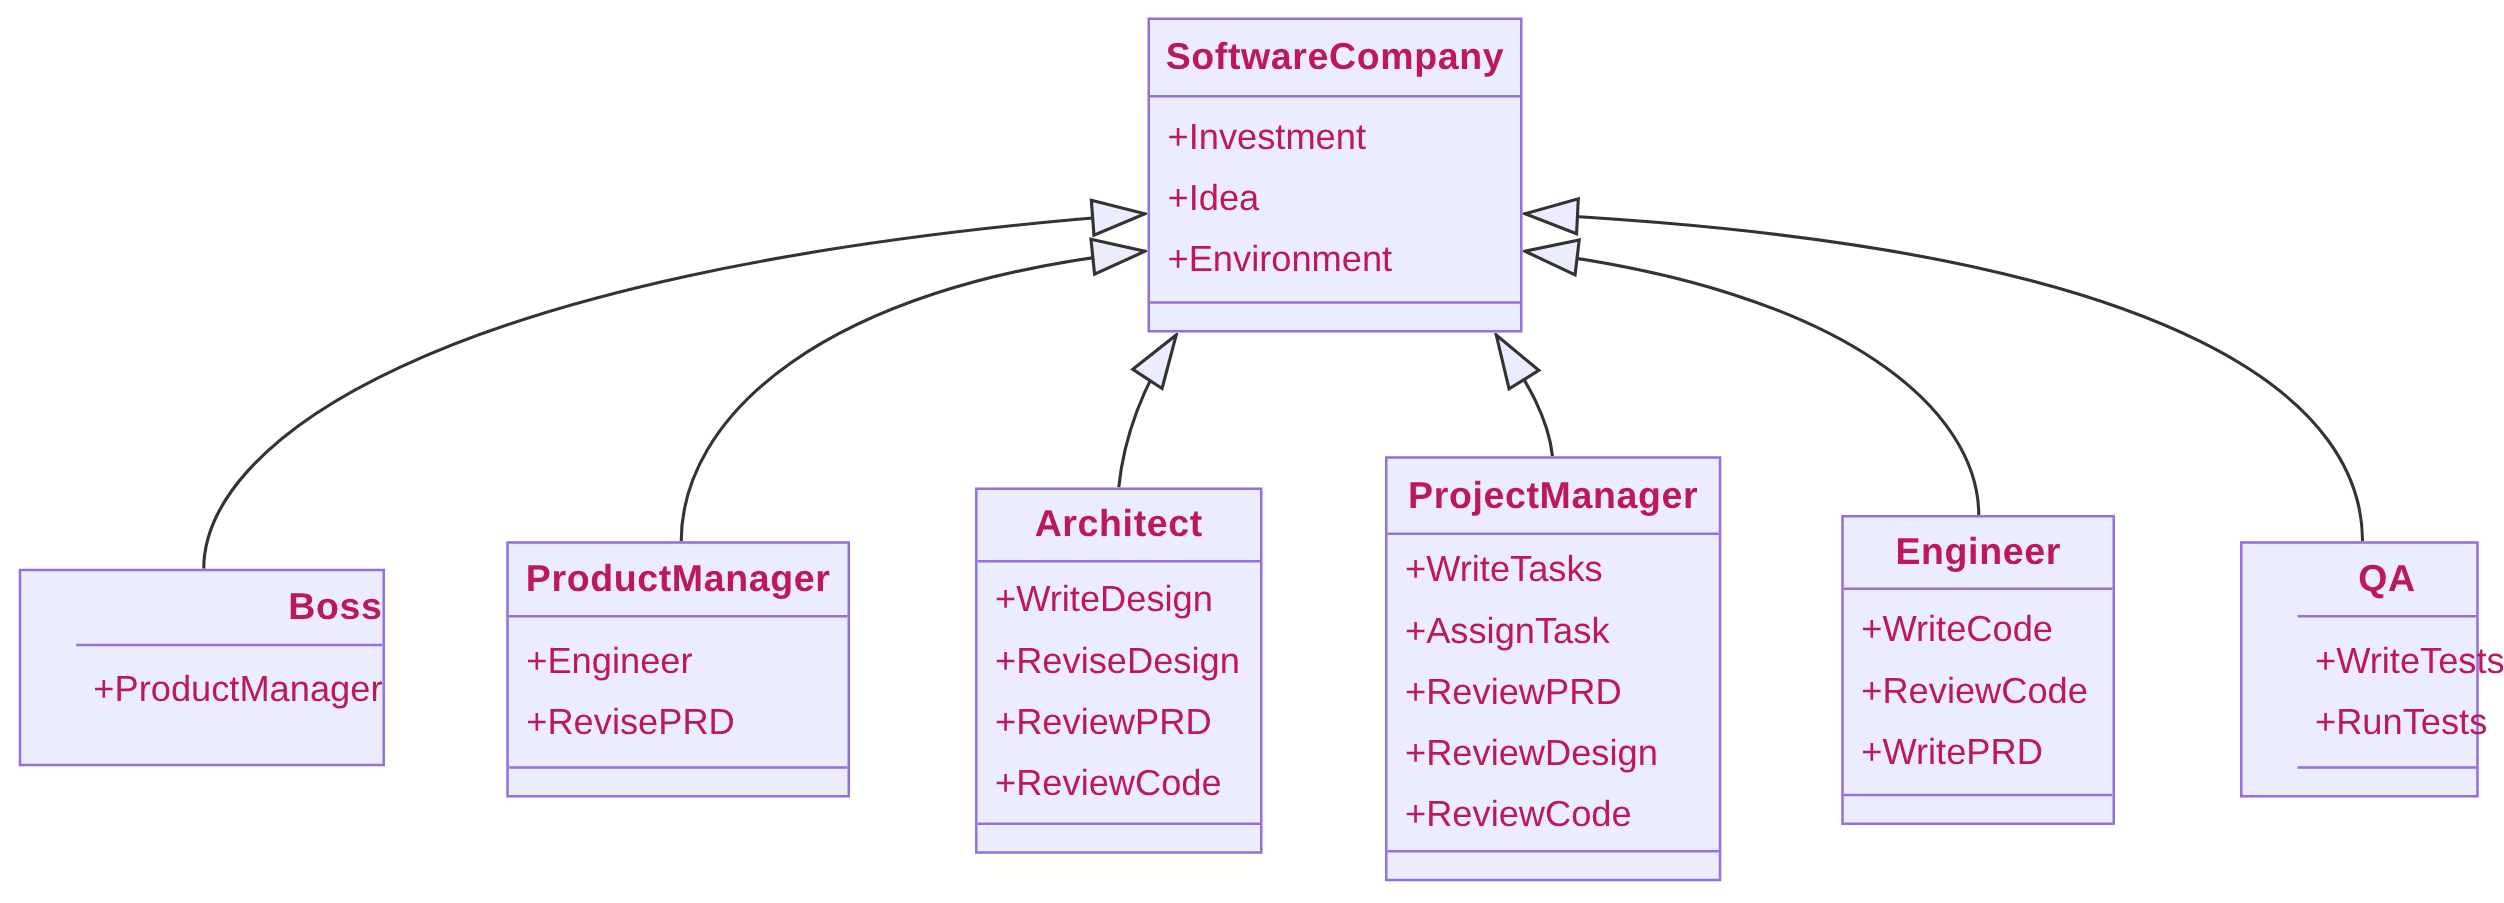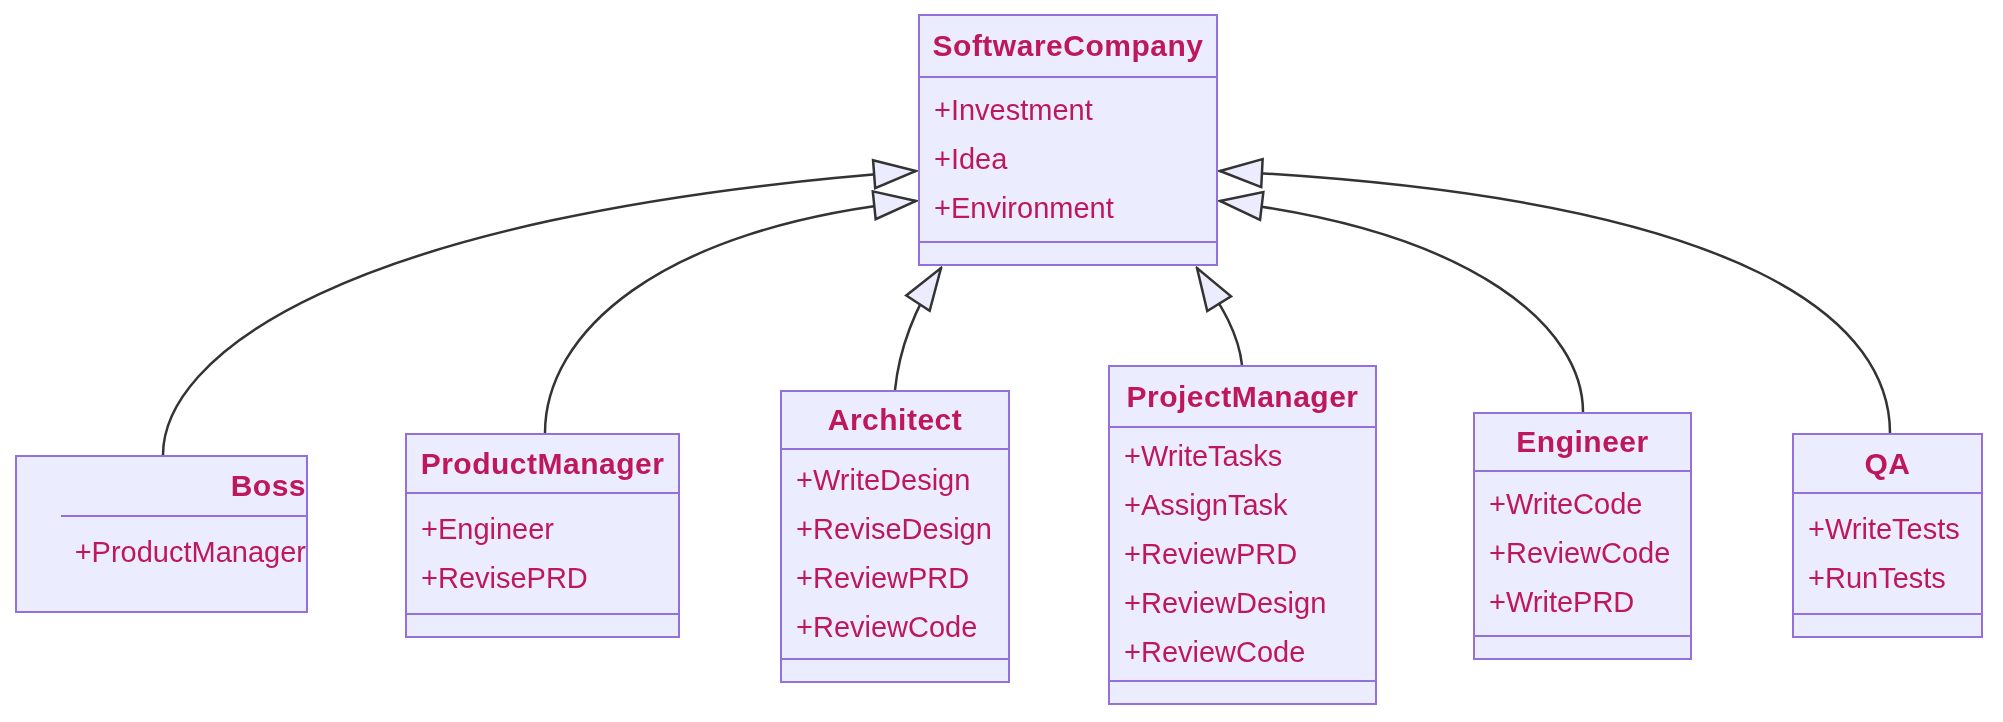--- a/index.html
+++ b/index.html
@@ -66,21 +66,21 @@
   #cls-boss            { left: 15px;   top: 455px; width: 293px; height: 158px; align-items: flex-end; }
   #cls-boss .title            { height: 58px; }
   #cls-product-manager { left: 405px;  top: 433px; width: 275px; height: 205px; justify-content: center; }
   #cls-product-manager .title { height: 57px; }
   #cls-architect       { left: 780px;  top: 390px; width: 230px; height: 293px; }
   #cls-architect .title       { height: 56px; border-radius: 26px; }
   #cls-project-manager { left: 1108px; top: 365px; width: 269px; height: 340px; }
   #cls-project-manager .title { height: 59px; }
   #cls-engineer        { left: 1473px; top: 412px; width: 219px; height: 248px; }
   #cls-engineer .title        { height: 56px; }
-  #cls-qa              { left: 1792px; top: 433px; width: 191px; height: 205px; }
+  #cls-qa              { left: 1792px; top: 433px; width: 191px; height: 205px; padding-left: 44px; }
   #cls-qa .title              { height: 57px; }
 </style>
 </head>
 <body>
 
 <div id="diagram">
 
   <svg id="edges" viewBox="0 0 2003 722" xmlns="http://www.w3.org/2000/svg">
     <defs>
       <marker id="arrowhead-inheritance" viewBox="0 0 46 32" refX="44" refY="16" markerWidth="46" markerHeight="32" markerUnits="userSpaceOnUse" orient="auto">

